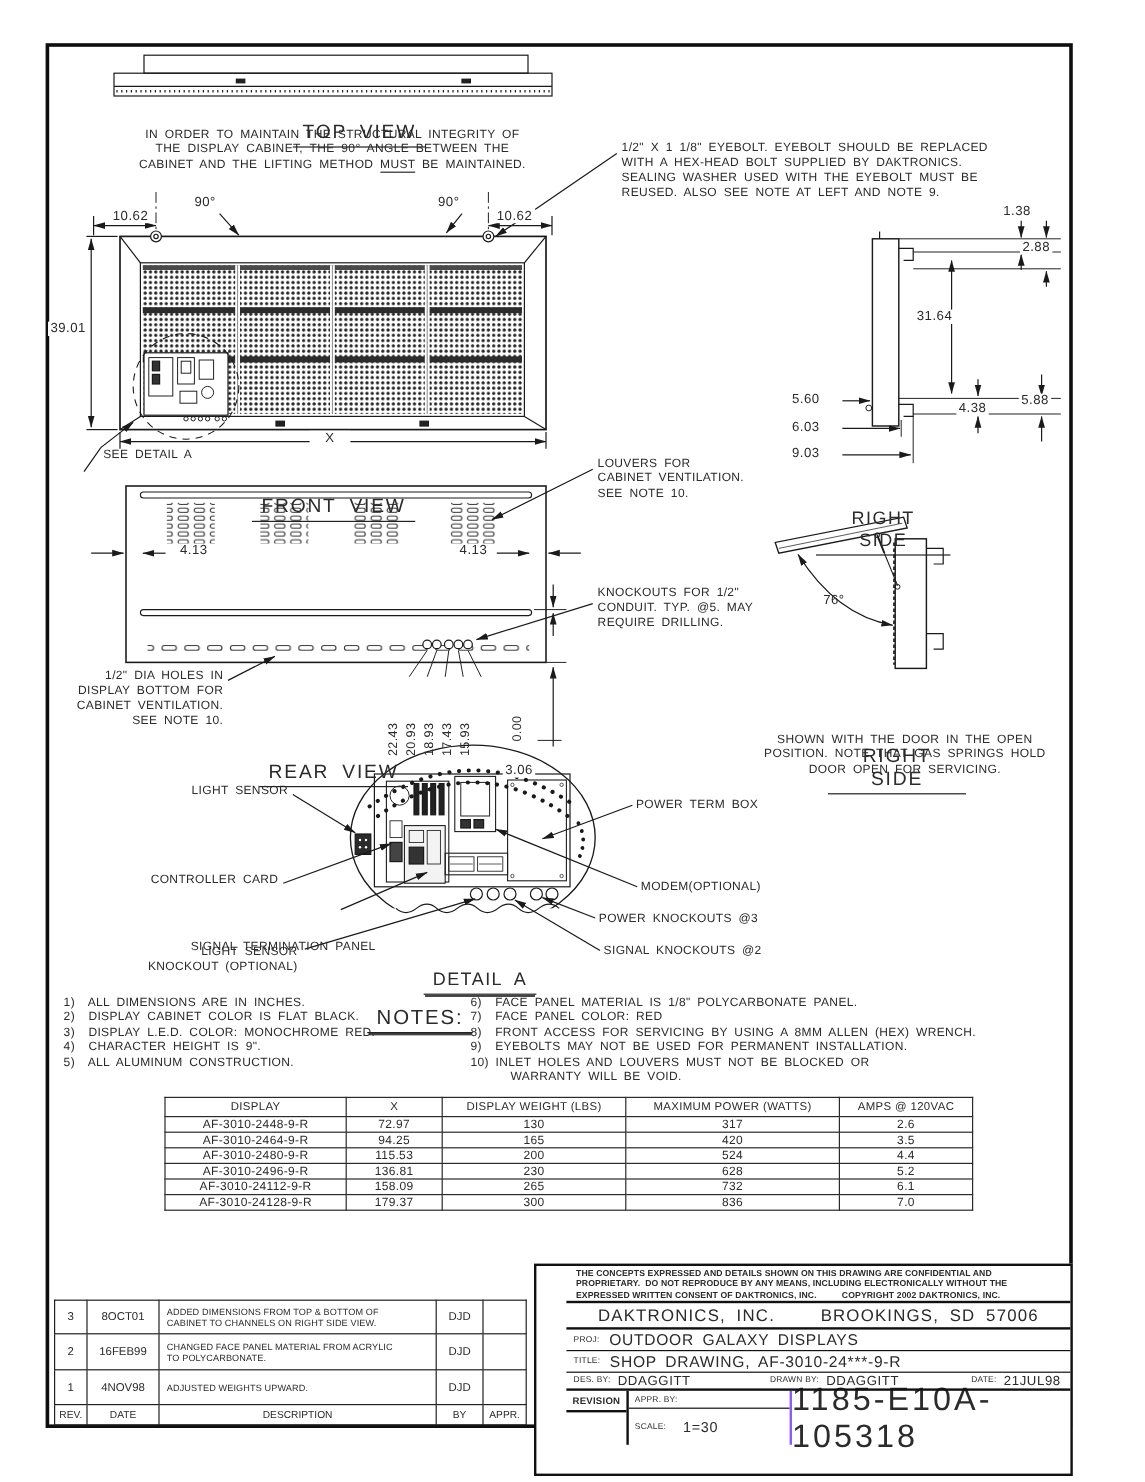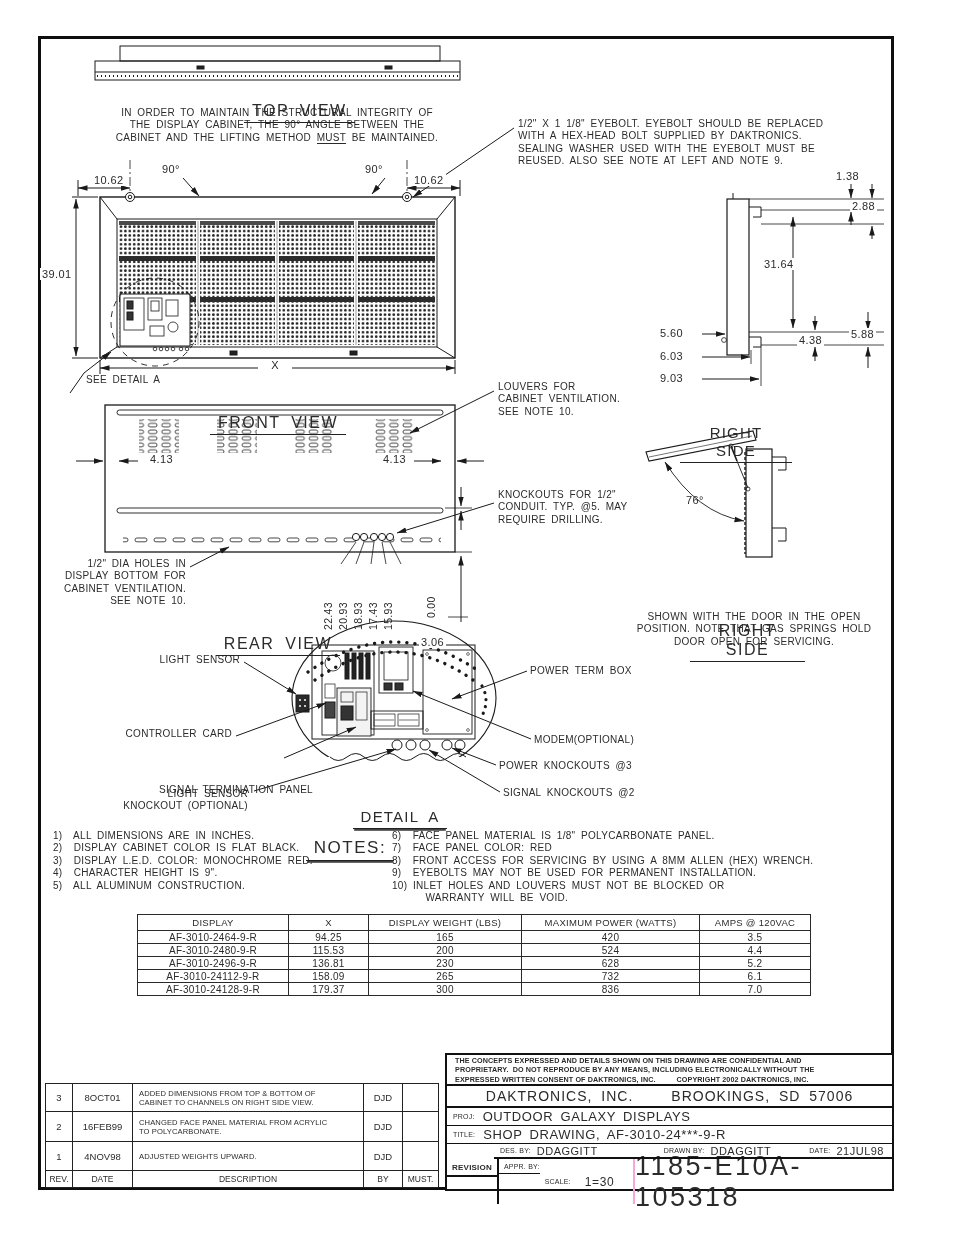--- a/index.html
+++ b/index.html
@@ -26,39 +26,39 @@
   .spec{position:absolute;left:137px;top:914px;font-size:10px;letter-spacing:.3px;}
   .spec td{border:1.2px solid #2a2a2a;text-align:center;padding:0 3px;}
   .spec td.nb{border:none;}
   .spec tr.hdr td{height:15px;font-size:9.5px;}
   .spec tr.data td{height:12px;}
   .rev{position:absolute;left:45px;top:1083px;font-size:9.5px;}
   .rev td{border:1.6px solid #222;text-align:center;padding:0 2px;}
   .rev td.desc{text-align:left;font-size:7.6px;line-height:9px;white-space:pre-wrap;
                padding-left:6px;letter-spacing:.1px;}
   .rev tr.hdr td{font-size:8.5px;height:16px;}
-  .tb{position:absolute;left:445px;top:1053px;width:449px;height:138px;
-      border:2.5px solid #111;box-sizing:border-box;background:#fff;}
+  .tb{position:absolute;left:445px;top:1053px;width:449px;height:177px;
+      border:2.5px solid #111;box-sizing:border-box;background:#fff;padding-left:25px;}
   .tb .row{box-sizing:border-box;border-bottom:2px solid #111;position:relative;}
   .tb-disc{height:31px;font-size:7.2px;font-weight:bold;line-height:9.4px;
            padding:1px 4px 0 8px;white-space:pre-wrap;letter-spacing:.1px;}
   .tb-co{height:22px;display:flex;justify-content:center;align-items:center;gap:38px;
          font-size:14px;letter-spacing:1px;word-spacing:4px;}
   .tb-proj,.tb-ti{height:18px;border-bottom-width:1.6px !important;display:flex;
          align-items:center;padding-left:6px;gap:8px;}
   .lbl{font-size:7px;letter-spacing:.2px;}
   .val{font-size:13px;letter-spacing:.6px;word-spacing:3px;}
-  .tb-des{height:15px;display:flex;align-items:center;padding:0 8px 0 6px;gap:6px;margin-left:47px;}
+  .tb-des{height:15px;display:flex;align-items:center;padding:0 8px 0 6px;gap:6px;}
   .val2{font-size:11px;letter-spacing:.5px;}
   .tb-bot{display:flex;height:45px;}
   .tb-revcell{width:52px;border-right:2px solid #111;box-sizing:border-box;}
   .tb-revbox{height:16px;border-bottom:2px solid #111;font-weight:bold;font-size:8px;
              display:flex;align-items:center;justify-content:center;letter-spacing:.2px;}
-  .tb-appr{width:136px;border-right:2px solid #f9a8d4;box-sizing:border-box;display:flex;
-           justify-content:space-between;}
+  .tb-appr{width:136px;border-right:2px solid #8b5cf6;box-sizing:border-box;display:flex;
+           flex-direction:column;justify-content:space-between;}
   .tb-appr .a{height:14px;border-bottom:1.6px solid #111;display:flex;align-items:center;
               padding-left:5px;}
   .tb-appr .s{flex:1;display:flex;align-items:center;padding-left:5px;gap:14px;}
   .scaleval{font-size:12px;letter-spacing:.6px;}
   .tb-num{flex:1;display:flex;align-items:center;justify-content:center;
           font-size:27px;letter-spacing:2.5px;}
   .ul{border-bottom:1.2px solid #2b2b2b;}
 </style>
 </head>
 <body>
@@ -382,20 +382,27 @@
       </colgroup>
     <tbody>
     <tr class="hdr">
       <td>DISPLAY</td>
       <td>X</td>
       <td>DISPLAY WEIGHT (LBS)</td>
       <td>MAXIMUM POWER (WATTS)</td>
       <td>AMPS @ 120VAC</td>
     </tr>
     <tr class="data">
+      <td>AF-3010-2448-9-R</td>
+      <td>72.97</td>
+      <td>130</td>
+      <td>317</td>
+      <td>2.6</td>
+    </tr>
+    <tr class="data">
       <td>AF-3010-2464-9-R</td>
       <td>94.25</td>
       <td>165</td>
       <td>420</td>
       <td>3.5</td>
     </tr>
     <tr class="data">
       <td>AF-3010-2480-9-R</td>
       <td>115.53</td>
       <td>200</td>
@@ -456,21 +463,21 @@
       <td>4NOV98</td>
       <td class="desc">ADJUSTED WEIGHTS UPWARD.</td>
       <td>DJD</td>
       <td></td>
     </tr>
     <tr class="hdr">
       <td>REV.</td>
       <td>DATE</td>
       <td>DESCRIPTION</td>
       <td>BY</td>
-      <td>MUST.</td>
+      <td>APPR.</td>
     </tr>
   </tbody>
     </table>
 
   <div class="tb">
     <div class="row tb-disc">THE CONCEPTS EXPRESSED AND DETAILS SHOWN ON THIS DRAWING ARE CONFIDENTIAL AND
 PROPRIETARY.  DO NOT REPRODUCE BY ANY MEANS, INCLUDING ELECTRONICALLY WITHOUT THE
 EXPRESSED WRITTEN CONSENT OF DAKTRONICS, INC.          COPYRIGHT 2002 DAKTRONICS, INC.</div>
     <div class="row tb-co">
       <span>DAKTRONICS, INC.</span>

